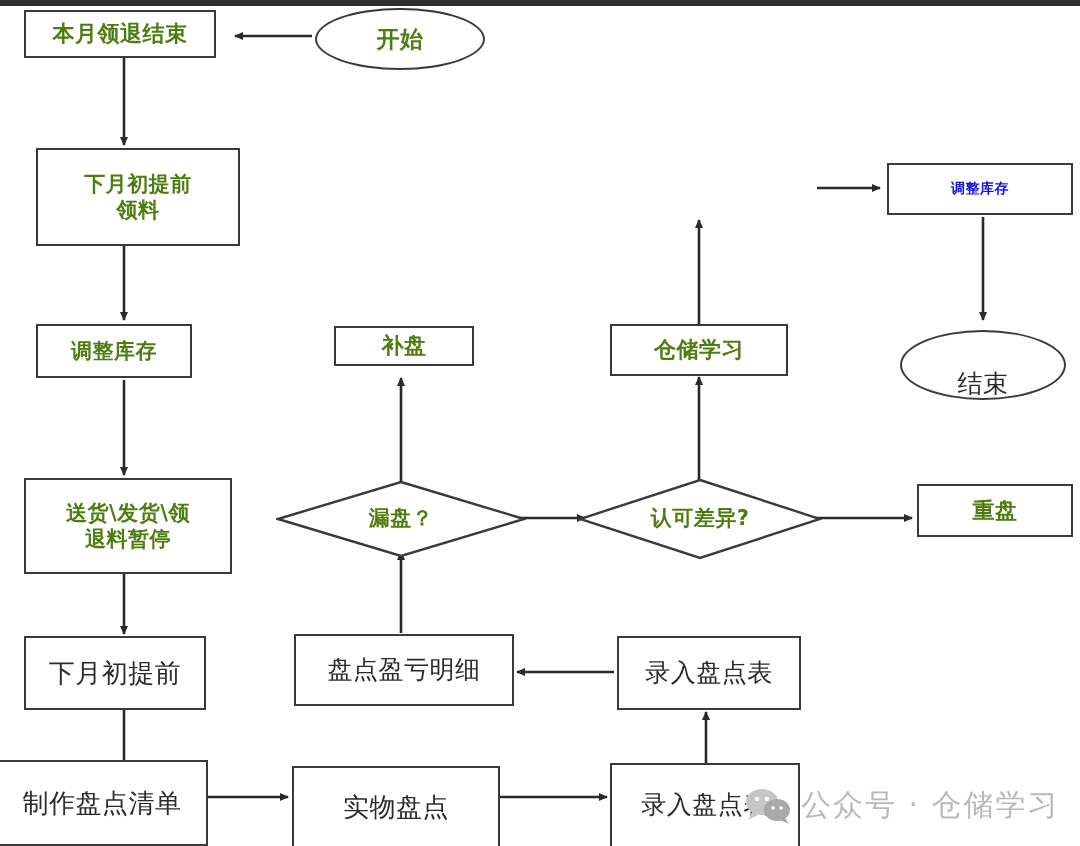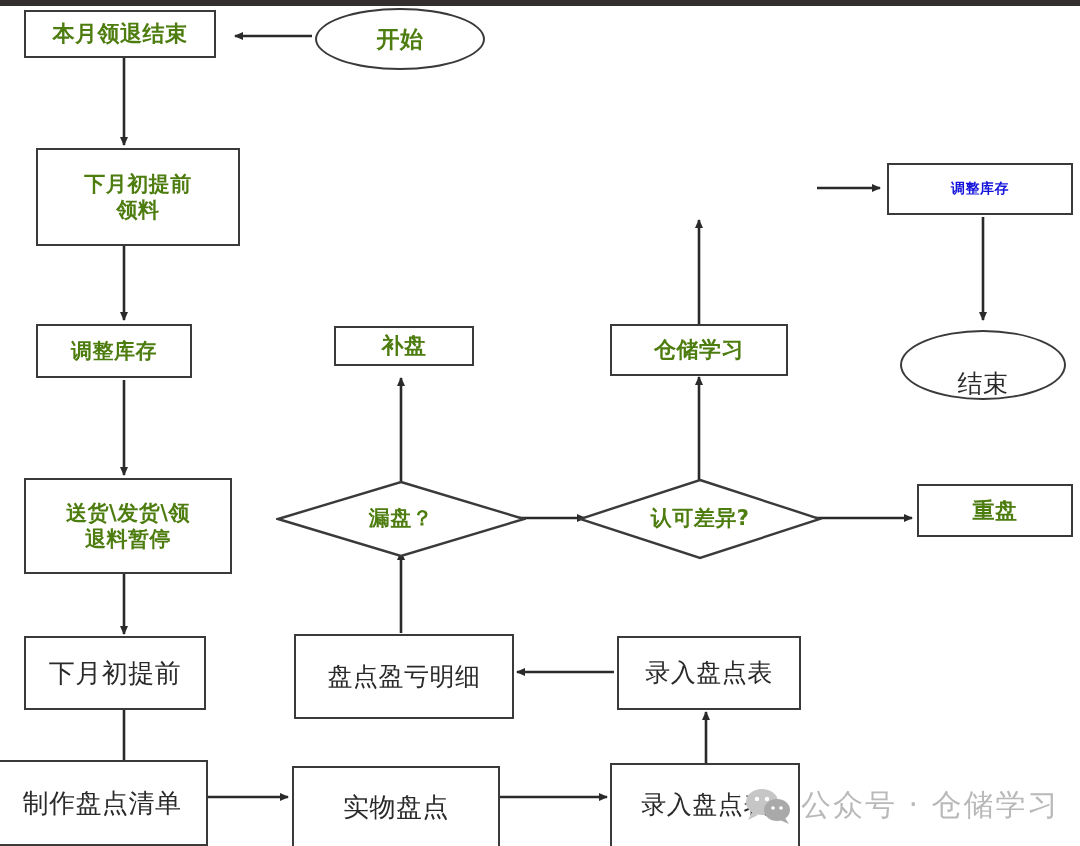--- a/index.html
+++ b/index.html
@@ -175,21 +175,21 @@
   </div>
 
   <div class="node boxnode" style="left:617px; top:636px; width:184px; height:74px;">
     <span class="lbl t-reg" style="font-size:25px;">录入盘点表</span>
   </div>
 
   <div class="node boxnode" style="left:610px; top:763px; width:190px; height:90px;">
     <span class="lbl t-reg" style="font-size:25px; padding-bottom:6px;">录入盘点表</span>
   </div>
 
-  <div class="node boxnode" style="left:294px; top:634px; width:220px; height:85px;">
+  <div class="node boxnode" style="left:294px; top:634px; width:220px; height:72px;">
     <span class="lbl t-reg" style="font-size:25px;">盘点盈亏明细</span>
   </div>
 
   <div class="diamondwrap" style="left:276px; top:480px; width:250px; height:78px;">
     <svg width="250" height="78" viewBox="0 0 250 78">
       <polygon points="125,2 248,39 125,76 2,39" fill="#ffffff" stroke="#3a3a3a" stroke-width="2.4"></polygon>
     </svg>
     <span class="dlabel lbl t-bold" style="font-size:21px;">漏盘？</span>
   </div>
 

